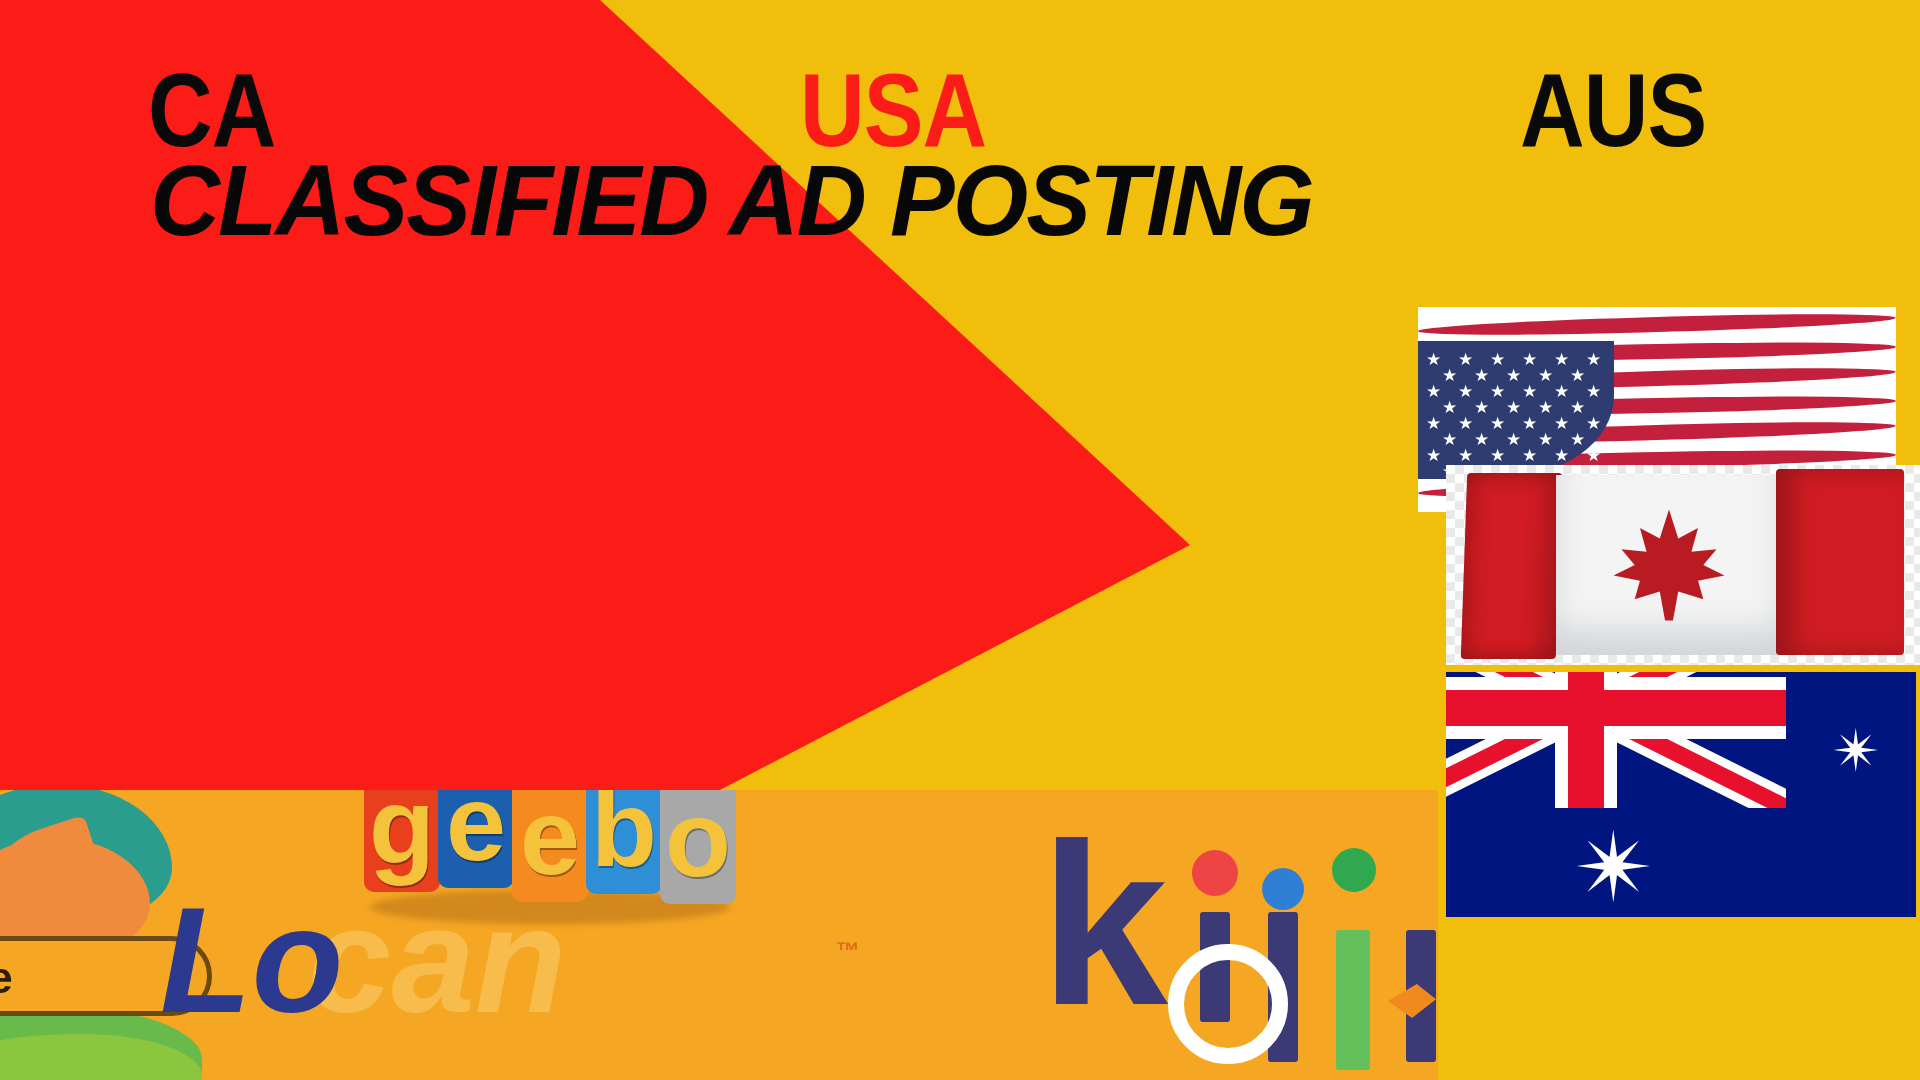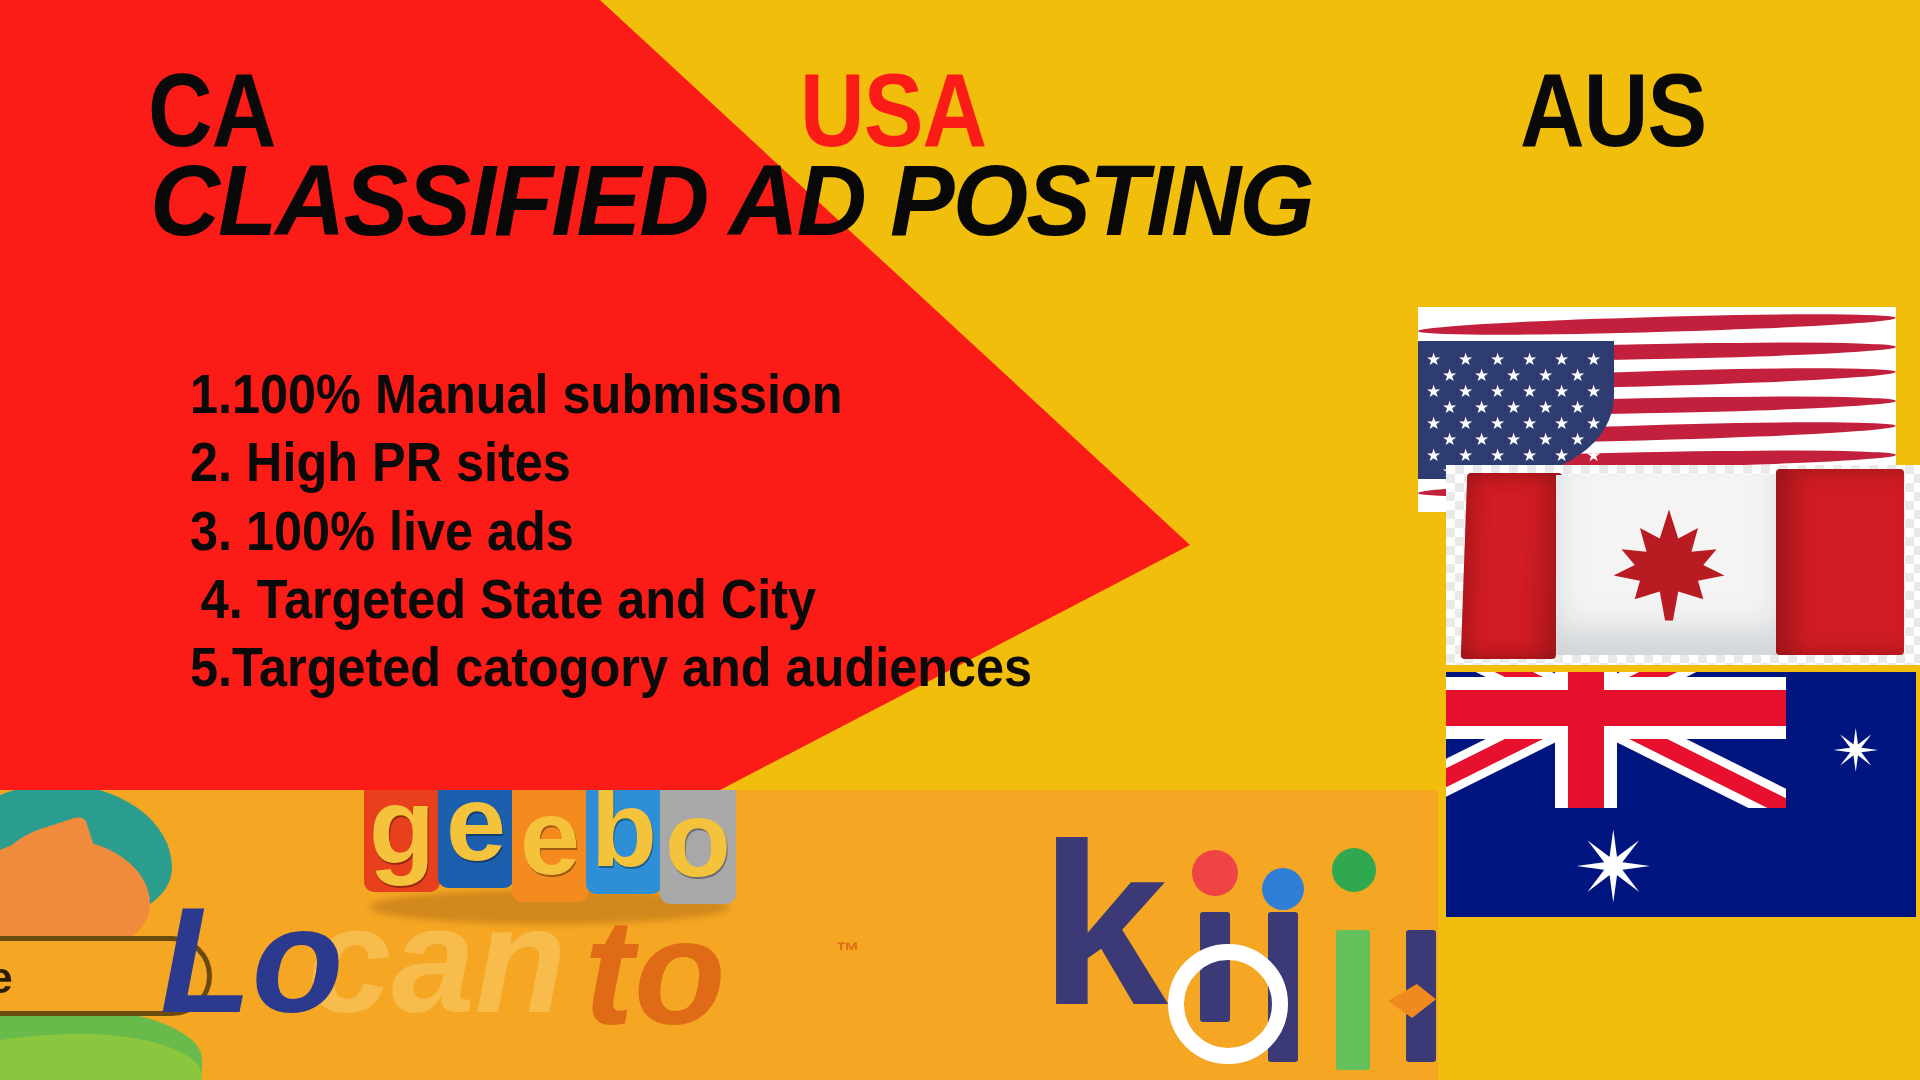--- a/index.html
+++ b/index.html
@@ -130,27 +130,20 @@
   <div class="red-wedge"></div>
 
   <div class="country-row">
     <div class="country c-ca">CA</div>
     <div class="country c-usa">USA</div>
     <div class="country c-aus">AUS</div>
   </div>
 
   <div class="title">CLASSIFIED AD POSTING</div>
 
-  <div class="bullets">
-    <div class="bullet">1.100% Manual submission</div>
-    <div class="bullet">2. High PR sites</div>
-    <div class="bullet">3. 100% live ads</div>
-    <div class="bullet ind"> 4. Targeted  State and City</div>
-    <div class="bullet">5.Targeted catogory and audiences</div>
-  </div>
 
   <div class="flag flag-usa">
     <div class="usa-stripes" id="usa-stripes">
         <div class="usa-stripe" style="top: 10px; transform: rotate(-1.6deg);"></div>
         <div class="usa-stripe" style="top: 37px; transform: rotate(-1.1deg);"></div>
         <div class="usa-stripe" style="top: 64px; transform: rotate(-1.6deg);"></div>
         <div class="usa-stripe" style="top: 91px; transform: rotate(-1.1deg);"></div>
         <div class="usa-stripe" style="top: 118px; transform: rotate(-1.6deg);"></div>
         <div class="usa-stripe" style="top: 145px; transform: rotate(-1.1deg);"></div>
         <div class="usa-stripe" style="top: 172px; transform: rotate(-1.6deg);"></div>
@@ -248,21 +241,20 @@
     <div class="gb-tile" style="left: 12px; top: 4px; background: rgb(232, 64, 28);">g</div>
         <div class="gb-tile" style="left: 86px; top: 0px; background: rgb(28, 95, 174);">e</div>
         <div class="gb-tile" style="left: 160px; top: 14px; background: rgb(245, 138, 31);">e</div>
         <div class="gb-tile" style="left: 234px; top: 6px; background: rgb(46, 143, 214);">b</div>
         <div class="gb-tile" style="left: 308px; top: 16px; background: rgb(168, 168, 168);">o</div>
       </div>
 
     <div class="locanto">
       <span class="lc lc-can">can</span>
       <span class="lc lc-lo">Lo</span>
-      <span class="lc lc-to">to</span>
       <span class="lc-tm">™</span>
     </div>
 
     <div class="kijiji">
       <span class="kj-k">k</span>
 
       <div class="kj-stem" style="left:160px;top:150px;height:110px;"></div>
       <div class="kj-stem" style="left:228px;top:150px;height:150px;"></div>
       <div class="kj-stem-green" style="left:296px;top:168px;height:140px;"></div>
       <div class="kj-stem" style="left:366px;top:168px;height:132px;"></div>

